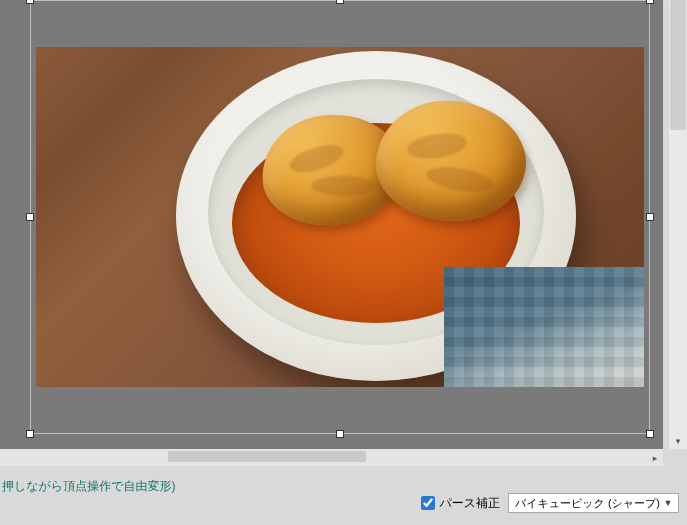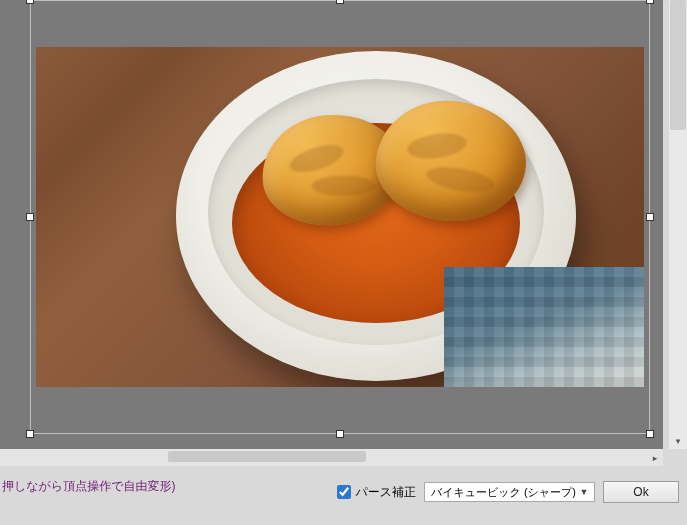--- a/index.html
+++ b/index.html
@@ -123,25 +123,25 @@
   left: 0; top: 449px;
   width: 663px; height: 17px;
   display: flex; align-items: center;
 }
 .hscroll .track { flex: 1; background: #e4e4e4; height: 17px; position: relative; }
 .hscroll .thumb { position: absolute; left: 168px; top: 2px; width: 198px; height: 11px; background: #c9c9c9; border-radius: 2px; }
 .hscroll .arr { width: 16px; height: 17px; background: #e4e4e4; display: flex; align-items: center; justify-content: center; color: #555; font-size: 9px; }
 .hint {
   position: absolute;
   left: 2px; top: 478px;
-  color: #701a75;
+  color: #0f766e;
 }
 .controls {
   position: absolute;
-  left: 0; right: 0; bottom: 17px;
+  left: 0; right: 0; bottom: 6px;
   height: 28px;
   display: flex;
   align-items: center;
   justify-content: flex-end;
   gap: 8px;
   padding: 0 8px 4px 0;
 }
 .chk { display: flex; align-items: center; gap: 4px; }
 .chk input { width: 14px; height: 14px; accent-color: #2a77d4; }
 .sel {
@@ -213,14 +213,13 @@
 
 <div class="controls">
   <label class="chk">
     <input type="checkbox" checked="" style="">
     <span>パース補正</span>
   </label>
   <div class="sel">
     <span class="txt">バイキュービック (シャープ)</span>
     <span class="caret">▼</span>
   </div>
-  <div class="btn">Ok</div>
 </div>
 
 </body></html>

